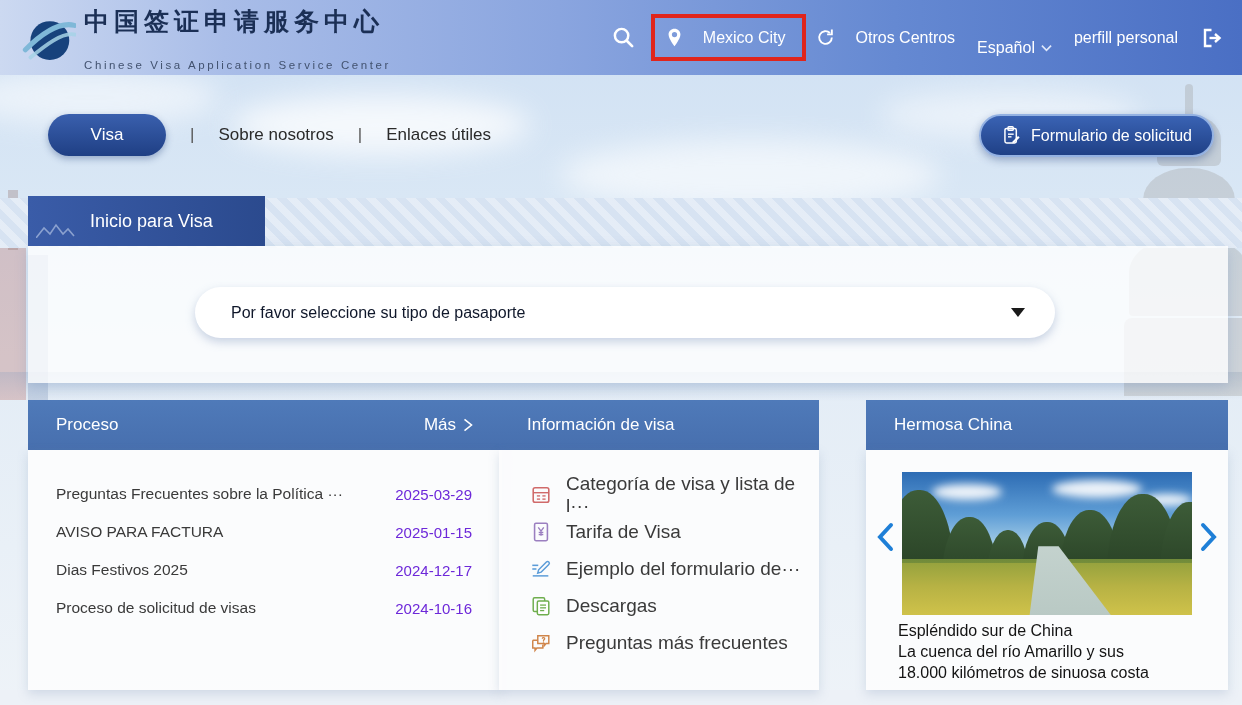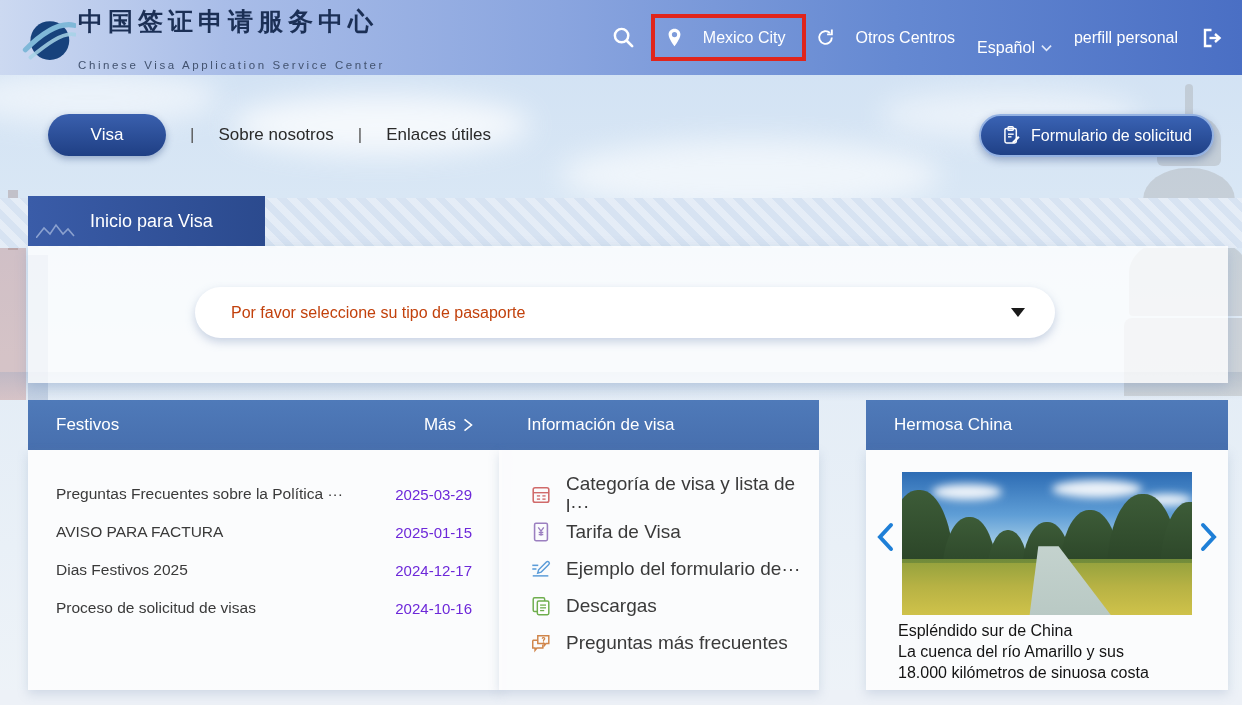--- a/index.html
+++ b/index.html
@@ -30,21 +30,21 @@
   .bldg.b3 { left:8px; top:190px; width:10px; height:60px; background:#8e6b64; }
   .skyline-band { position:absolute; left:0; top:372px; width:100%; height:28px;
     background:linear-gradient(180deg, rgba(130,155,190,.25), rgba(130,155,190,0)); }
 
   
   .header {
     position:absolute; left:0; top:0; width:1242px; height:75px; z-index:5;
     background:linear-gradient(90deg,#ccd9f1 0%,#a9bde8 18%,#8aa5df 45%,#6589d2 72%,#4a6fc4 100%);
     display:flex; align-items:center;
   }
-  .logo { display:flex; align-items:center; gap:2px; margin-left:22px; }
+  .logo { display:flex; align-items:center; gap:8px; margin-left:22px; }
   .logo-txt .zh { font-size:25px; font-weight:bold; letter-spacing:5px; color:#1b2f55;
     font-family:"Liberation Serif", serif; }
   .logo-txt .en { font-size:11.5px; letter-spacing:2.6px; color:#42526f; margin-top:21px; }
   .header-nav { position:absolute; right:14px; top:0; height:75px; display:flex; align-items:center; color:#fff; }
   .hn-item { display:flex; align-items:center; gap:21px; font-size:16px; color:#fff; cursor:pointer; }
   .search-btn { margin-right:16px; }
   .loc-box { border:4px solid #e0251c; padding:10px 16px 10px 12px; margin-right:10px; }
   .other-centers { margin-right:22px; }
   .lang { margin-right:22px; gap:6px;margin-top:20px; }
   .profile { margin-right:22px; }
@@ -82,21 +82,21 @@
   .visa-tab svg { position:absolute; left:8px; bottom:8px; opacity:.55; }
   .select-panel {
     position:absolute; left:28px; top:246px; width:1200px; height:137px; z-index:2;
     background:rgba(255,255,255,.78); box-shadow:0 4px 12px rgba(110,140,185,.3);
   }
   .select-box {
     position:absolute; left:167px; top:41px; width:860px; height:51px; border-radius:26px;
     background:#fff; box-shadow:0 4px 10px rgba(140,160,195,.45);
     display:flex; align-items:center; padding:0 30px 0 36px; cursor:pointer;
   }
-  .select-box .val { font-size:16px; color:#c2410c; flex:1; }
+  .select-box .val { font-size:16px; color:#0f172a; flex:1; }
   .caret { width:0; height:0; border-left:7px solid transparent; border-right:7px solid transparent; border-top:9px solid #1a1a1a; }
 
   
   .panel { position:absolute; top:400px; z-index:2; }
   .panel-head {
     height:50px; background:linear-gradient(180deg,#4f7ab9,#476fae);
     color:#fff; font-size:17px; display:flex; align-items:center; padding:0 28px;
   }
   .panel-body { background:rgba(252,252,253,.95); height:240px; box-shadow:0 4px 10px rgba(120,145,180,.25); }
 
@@ -253,21 +253,21 @@
 
   <div class="select-panel">
     <div class="select-box">
       <span class="val">Por favor seleccione su tipo de pasaporte</span>
       <span class="caret"></span>
     </div>
   </div>
 
   <section class="panel news-panel">
     <div class="panel-head news-head">
-      <span>Festivos</span>
+      <span>Proceso</span>
       <a class="more-link">
         <span>Más</span>
         <svg width="12" height="14" viewBox="0 0 12 16">
           <path d="M2 1.5l8 6.5-8 6.5" fill="none" stroke="#ffffff" stroke-width="1.8"></path>
         </svg>
       </a>
     </div>
     <div class="panel-body news-body">
       <div class="news-row">
         <span class="news-title">Preguntas Frecuentes sobre la Política ···</span>

